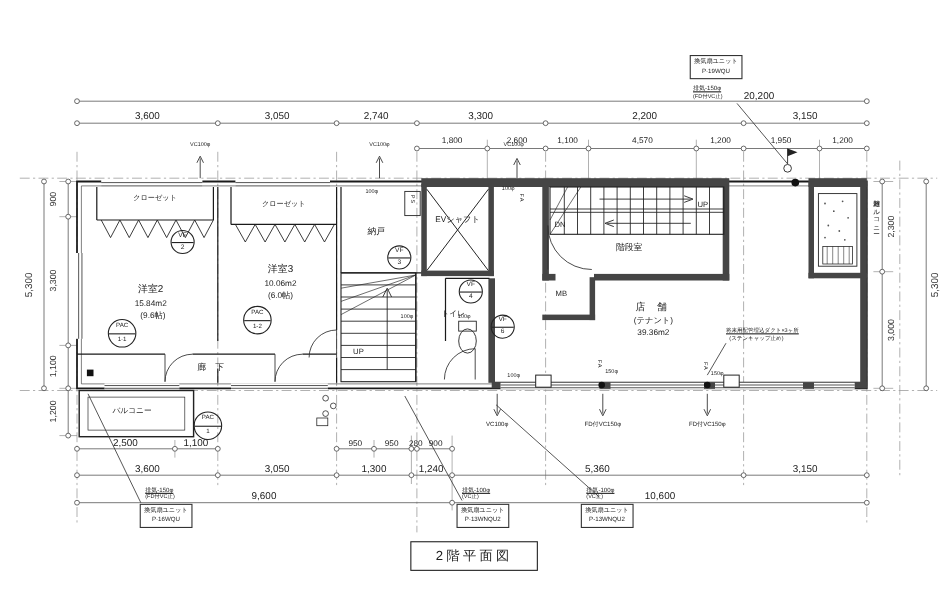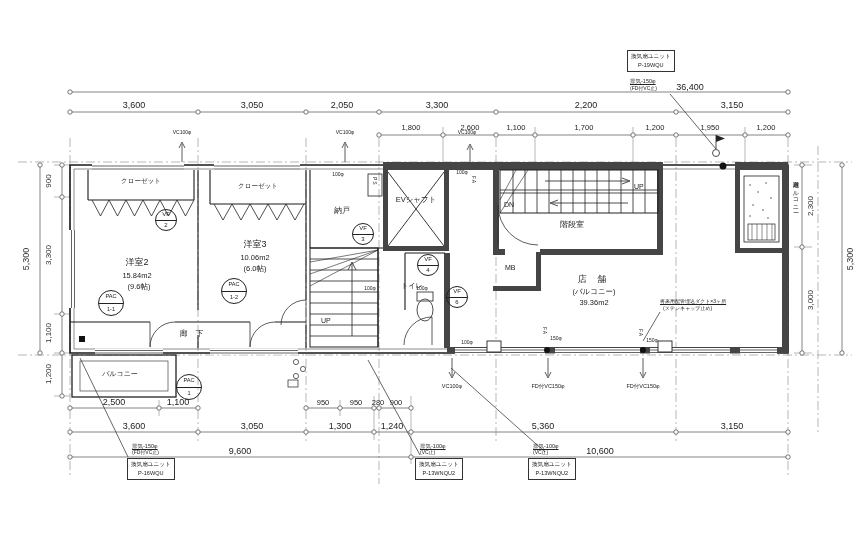--- a/index.html
+++ b/index.html
@@ -219,31 +219,31 @@
 
   <g stroke="#333" stroke-width="0.75" fill="none">
     <path d="M670,94L716,149"></path>
     <path d="M80,358L128,457"></path>
     <path d="M368,360L420,455"></path>
     <path d="M451,368L545,452"></path>
     <path d="M660,312L643,341"></path>
   </g>
 </svg>
 
-<span class="t f9" style="left:690px;top:83px">36,400</span>
+<span class="t f9" style="left:690px;top:83px">20,200</span>
 <span class="t f9" style="left:134px;top:101px">3,600</span>
 <span class="t f9" style="left:252px;top:101px">3,050</span>
-<span class="t f9" style="left:342px;top:101px">2,050</span>
+<span class="t f9" style="left:342px;top:101px">2,740</span>
 <span class="t f9" style="left:437px;top:101px">3,300</span>
 <span class="t f9" style="left:586px;top:101px">2,200</span>
 <span class="t f9" style="left:732px;top:101px">3,150</span>
 <span class="t f75" style="left:411px;top:124px">1,800</span>
 <span class="t f75" style="left:470px;top:124px">2,600</span>
 <span class="t f75" style="left:516px;top:124px">1,100</span>
-<span class="t f75" style="left:584px;top:124px">1,700</span>
+<span class="t f75" style="left:584px;top:124px">4,570</span>
 <span class="t f75" style="left:655px;top:124px">1,200</span>
 <span class="t f75" style="left:710px;top:124px">1,950</span>
 <span class="t f75" style="left:766px;top:124px">1,200</span>
 
 <span class="dimv f9" style="left:26px;top:259px">5,300</span>
 <span class="dimv f8" style="left:48px;top:181px">900</span>
 <span class="dimv f8" style="left:48px;top:255px">3,300</span>
 <span class="dimv f8" style="left:48px;top:333px">1,100</span>
 <span class="dimv f8" style="left:48px;top:374px">1,200</span>
 <span class="dimv f8" style="left:810px;top:206px">2,300</span>
@@ -265,21 +265,21 @@
 <span class="t f9" style="left:240px;top:447px">9,600</span>
 <span class="t f9" style="left:600px;top:447px">10,600</span>
 
 <span class="t f9" style="left:137px;top:258px">洋室2</span>
 <span class="t f75" style="left:137px;top:272px">15.84m2</span>
 <span class="t f75" style="left:139px;top:283px">(9.6帖)</span>
 <span class="t f9" style="left:255px;top:240px">洋室3</span>
 <span class="t f75" style="left:255px;top:254px">10.06m2</span>
 <span class="t f75" style="left:255px;top:265px">(6.0帖)</span>
 <span class="t f9" style="left:594px;top:275px;letter-spacing:4px">店 舗</span>
-<span class="t f75" style="left:594px;top:288px">(バルコニー)</span>
+<span class="t f75" style="left:594px;top:288px">(テナント)</span>
 <span class="t f75" style="left:594px;top:299px">39.36m2</span>
 <span class="t f8" style="left:342px;top:207px">納戸</span>
 <span class="t f75" style="left:416px;top:196px">EVシャフト</span>
 <span class="t f7" style="left:412px;top:282px">トイレ</span>
 <span class="t f8" style="left:572px;top:221px">階段室</span>
 <span class="t f8" style="left:193px;top:330px;letter-spacing:3px">廊 下</span>
 <span class="t f7" style="left:120px;top:370px">バルコニー</span>
 <span class="t f65" style="left:141px;top:177px">クローゼット</span>
 <span class="t f65" style="left:258px;top:182px">クローゼット</span>
 <span class="lt f6 vert" style="left:792px;top:176px">避難バルコニー</span>
@@ -360,14 +360,15 @@
 <span class="lt f55 u" style="left:533px;top:443px">排気-100φ</span>
 <span class="lt f5" style="left:533px;top:450px">(VC止)</span>
 <div class="box" style="left:528px;top:458px">
   <div>換気扇ユニット</div>
   <div>P-13WNQU2</div>
 </div>
 
 <span class="lt f5 u" style="left:660px;top:299px">将来用配管埋込ダクト×3ヶ所</span>
 <span class="lt f5" style="left:663px;top:306px">(ステンキャップ止め)</span>
 
+<div class="title-box">2階平面図</div>
 
 </div>
 
 </body></html>

